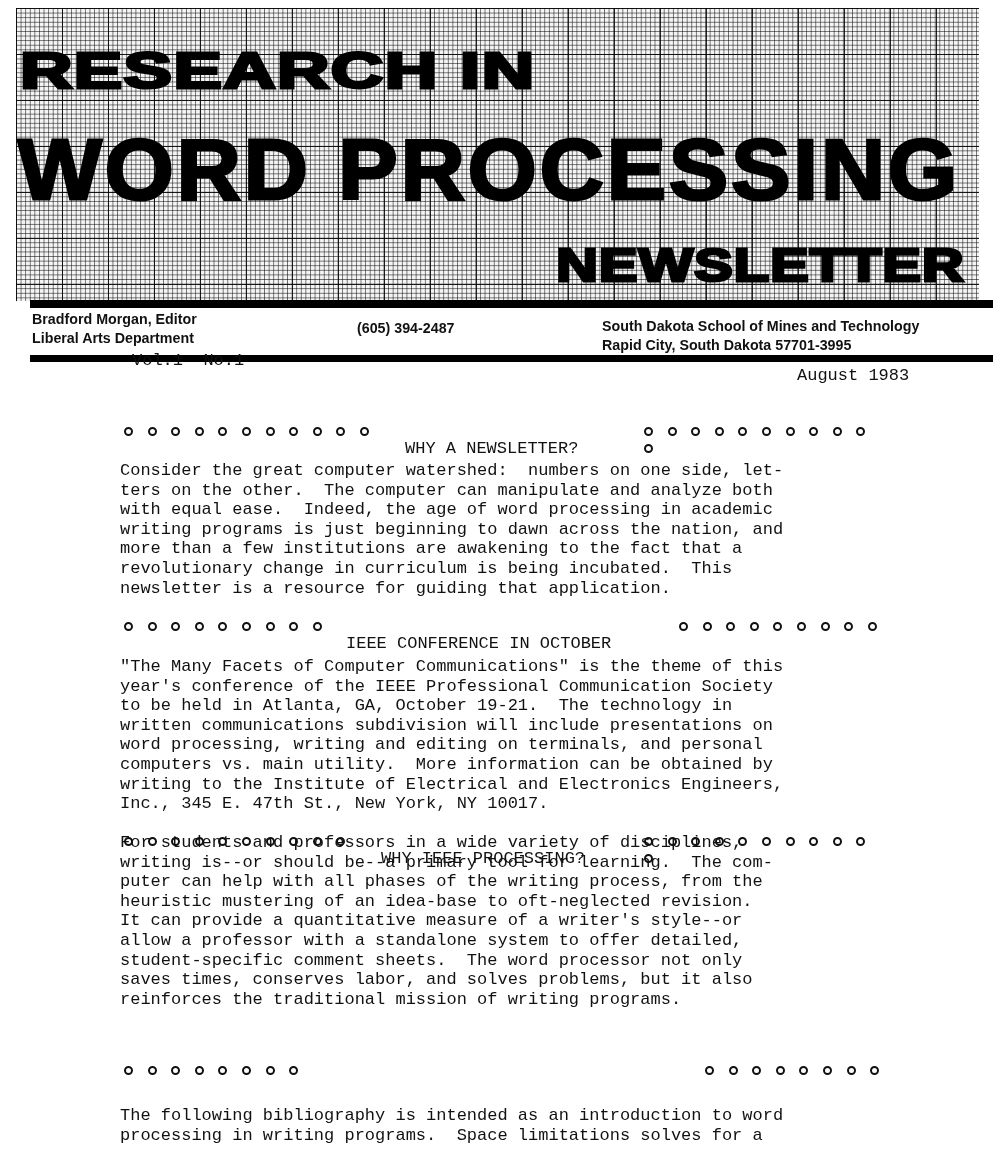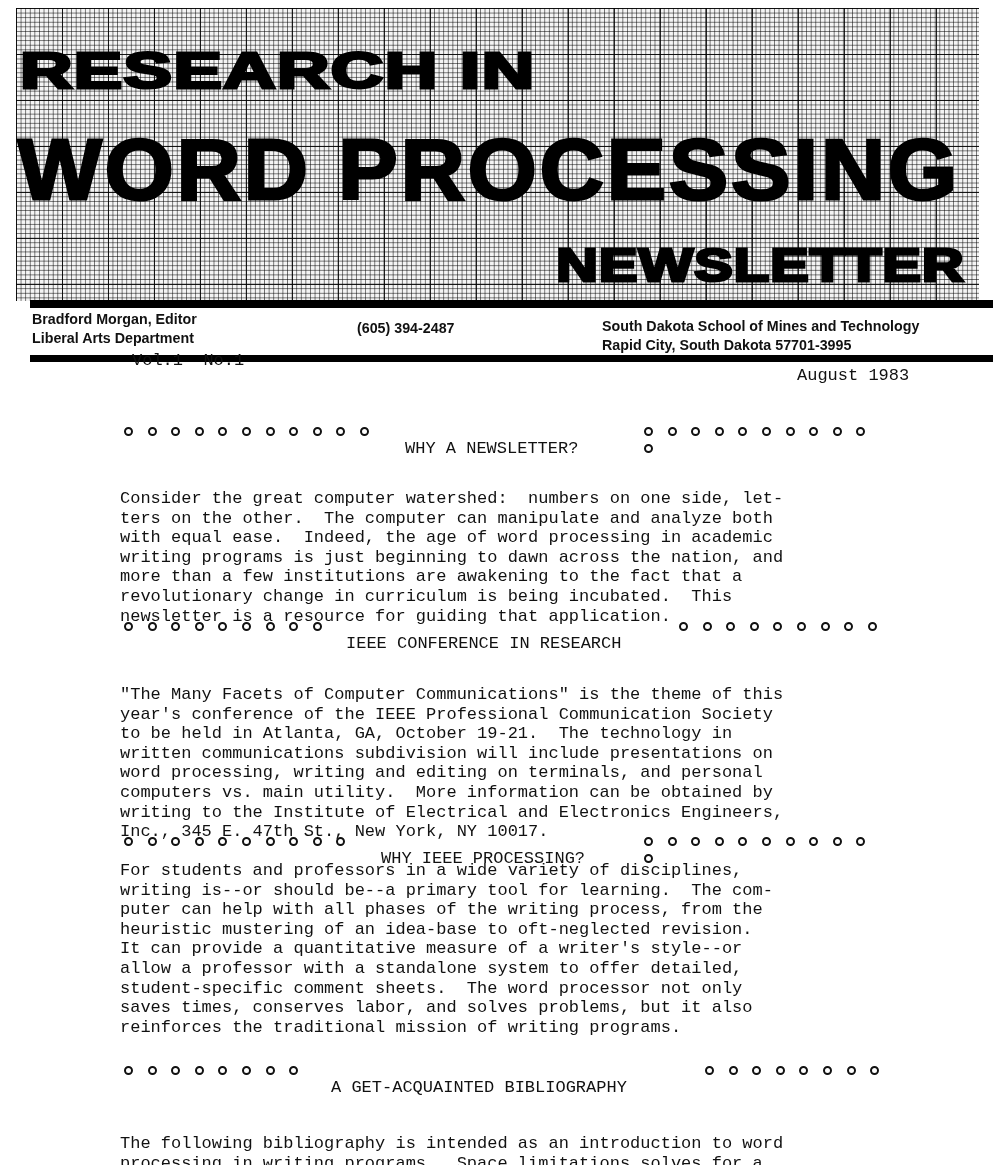--- a/index.html
+++ b/index.html
@@ -36,21 +36,21 @@
   .mono { font-family: "Liberation Mono", monospace; font-size: 17px; color: #111; }
 
   .vol { position: absolute; left: 120px; top: 351px; margin-left: 12px; }
   .date { position: absolute; left: 797px; top: 366px; }
 
   .sec-head { position: absolute; left: 120px; width: 775px; height: 22px; }
   .dots { position: absolute; top: 0; letter-spacing: 0; word-spacing: 0; font-size: 15px; }
   .dot { display: inline-block; width: 9px; height: 9px; border: 2px solid #111; border-radius: 50%; box-sizing: border-box; margin-right: 14.6px; vertical-align: middle; }
   .sec-title { position: absolute; top: 16px; white-space: nowrap; }
 
-  .para { position: absolute; left: 120px; width: 770px; line-height: 19.6px; white-space: pre; margin-top: 28px; }
+  .para { position: absolute; left: 120px; width: 770px; line-height: 19.6px; white-space: pre; }
 </style>
 </head>
 <body>
 
 <div class="masthead">
   <div class="mast-line mast-1">RESEARCH IN</div>
   <div class="mast-line mast-2">WORD PROCESSING</div>
   <div class="mast-line mast-3">NEWSLETTER</div>
 </div>
 
@@ -79,21 +79,21 @@
 <div class="para mono" style="top:461px">Consider the great computer watershed:  numbers on one side, let-
 ters on the other.  The computer can manipulate and analyze both
 with equal ease.  Indeed, the age of word processing in academic
 writing programs is just beginning to dawn across the nation, and
 more than a few institutions are awakening to the fact that a
 revolutionary change in curriculum is being incubated.  This
 newsletter is a resource for guiding that application.</div>
 
 <div class="sec-head mono" style="top:618px">
   <div class="dots" style="left:4px"><span class="dot"></span><span class="dot"></span><span class="dot"></span><span class="dot"></span><span class="dot"></span><span class="dot"></span><span class="dot"></span><span class="dot"></span><span class="dot"></span></div>
-  <div class="sec-title" style="left:226px">IEEE CONFERENCE IN RESEARCH</div>
+  <div class="sec-title" style="left:226px">IEEE CONFERENCE IN OCTOBER</div>
   <div class="dots" style="left:559px"><span class="dot"></span><span class="dot"></span><span class="dot"></span><span class="dot"></span><span class="dot"></span><span class="dot"></span><span class="dot"></span><span class="dot"></span><span class="dot"></span></div>
 </div>
 <div class="para mono" style="top:657px">"The Many Facets of Computer Communications" is the theme of this
 year's conference of the IEEE Professional Communication Society
 to be held in Atlanta, GA, October 19-21.  The technology in
 written communications subdivision will include presentations on
 word processing, writing and editing on terminals, and personal
 computers vs. main utility.  More information can be obtained by
 writing to the Institute of Electrical and Electronics Engineers,
 Inc., 345 E. 47th St., New York, NY 10017.</div>
@@ -108,17 +108,16 @@
 puter can help with all phases of the writing process, from the
 heuristic mustering of an idea-base to oft-neglected revision.
 It can provide a quantitative measure of a writer's style--or
 allow a professor with a standalone system to offer detailed,
 student-specific comment sheets.  The word processor not only
 saves times, conserves labor, and solves problems, but it also
 reinforces the traditional mission of writing programs.</div>
 
 <div class="sec-head mono" style="top:1062px">
   <div class="dots" style="left:4px"><span class="dot"></span><span class="dot"></span><span class="dot"></span><span class="dot"></span><span class="dot"></span><span class="dot"></span><span class="dot"></span><span class="dot"></span></div>
-  <div class="sec-title" style="left:211px">A GET-ACQUAINTED BIBLIOGRAPHY</div>
   <div class="dots" style="left:585px"><span class="dot"></span><span class="dot"></span><span class="dot"></span><span class="dot"></span><span class="dot"></span><span class="dot"></span><span class="dot"></span><span class="dot"></span></div>
 </div>
 <div class="para mono" style="top:1106px">The following bibliography is intended as an introduction to word
 processing in writing programs.  Space limitations solves for a</div>
 
 </body></html>

